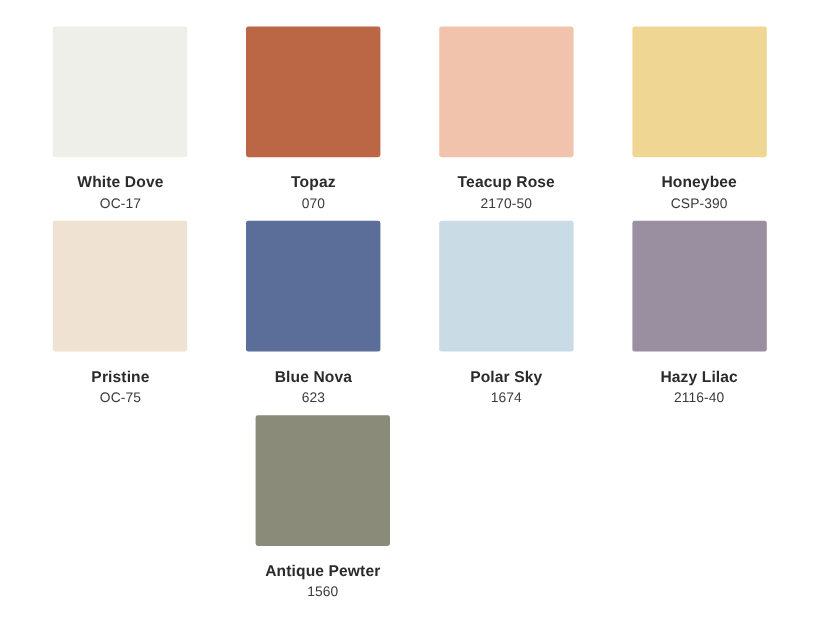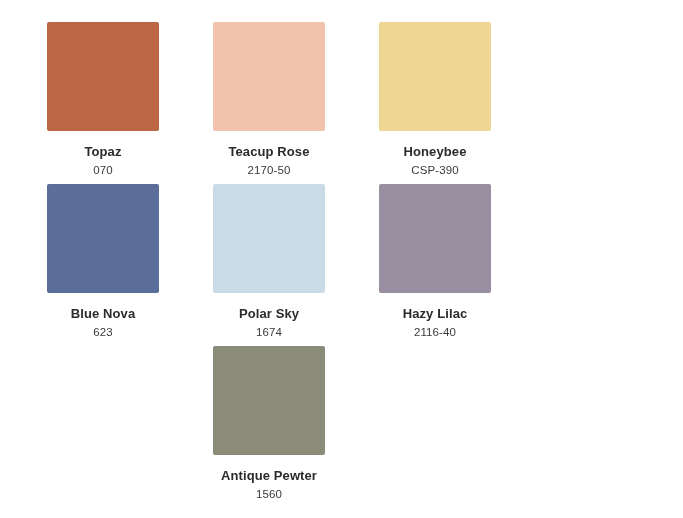--- a/index.html
+++ b/index.html
@@ -60,36 +60,46 @@
     line-height: 1.15;
     text-align: center;
   }
 </style>
 </head>
 <body>
 
 <div class="palette">
   <div class="swatch-row">
       <div class="swatch-cell">
+        <div class="swatch-chip" style="background: rgb(237, 239, 232);"></div>
+        <div class="swatch-name">White Dove</div>
+        <div class="swatch-code">OC-17</div>
+      </div>
+      <div class="swatch-cell">
         <div class="swatch-chip" style="background: rgb(187, 102, 69);"></div>
         <div class="swatch-name">Topaz</div>
         <div class="swatch-code">070</div>
       </div>
       <div class="swatch-cell">
         <div class="swatch-chip" style="background: rgb(242, 195, 172);"></div>
         <div class="swatch-name">Teacup Rose</div>
         <div class="swatch-code">2170-50</div>
       </div>
       <div class="swatch-cell">
         <div class="swatch-chip" style="background: rgb(239, 215, 147);"></div>
         <div class="swatch-name">Honeybee</div>
         <div class="swatch-code">CSP-390</div>
       </div>
     </div>
   <div class="swatch-row">
+      <div class="swatch-cell">
+        <div class="swatch-chip" style="background: rgb(239, 226, 211);"></div>
+        <div class="swatch-name">Pristine</div>
+        <div class="swatch-code">OC-75</div>
+      </div>
       <div class="swatch-cell">
         <div class="swatch-chip" style="background: rgb(90, 110, 153);"></div>
         <div class="swatch-name">Blue Nova</div>
         <div class="swatch-code">623</div>
       </div>
       <div class="swatch-cell">
         <div class="swatch-chip" style="background: rgb(201, 219, 229);"></div>
         <div class="swatch-name">Polar Sky</div>
         <div class="swatch-code">1674</div>
       </div>

